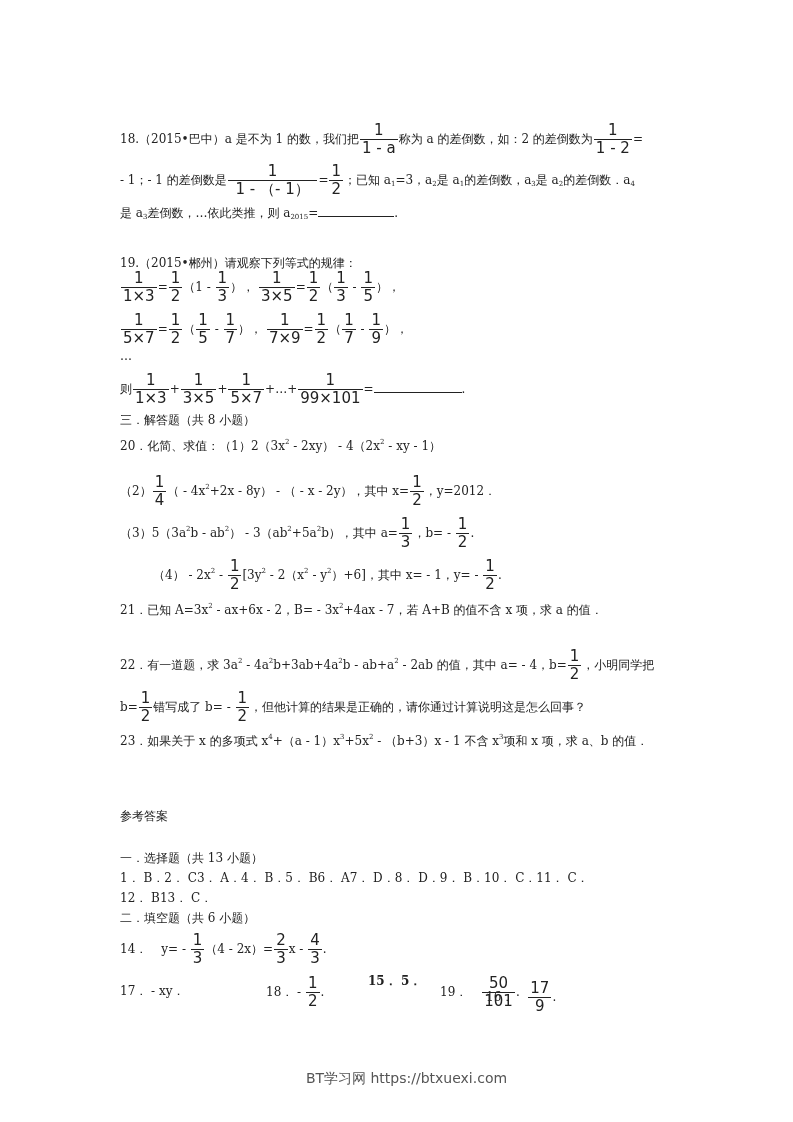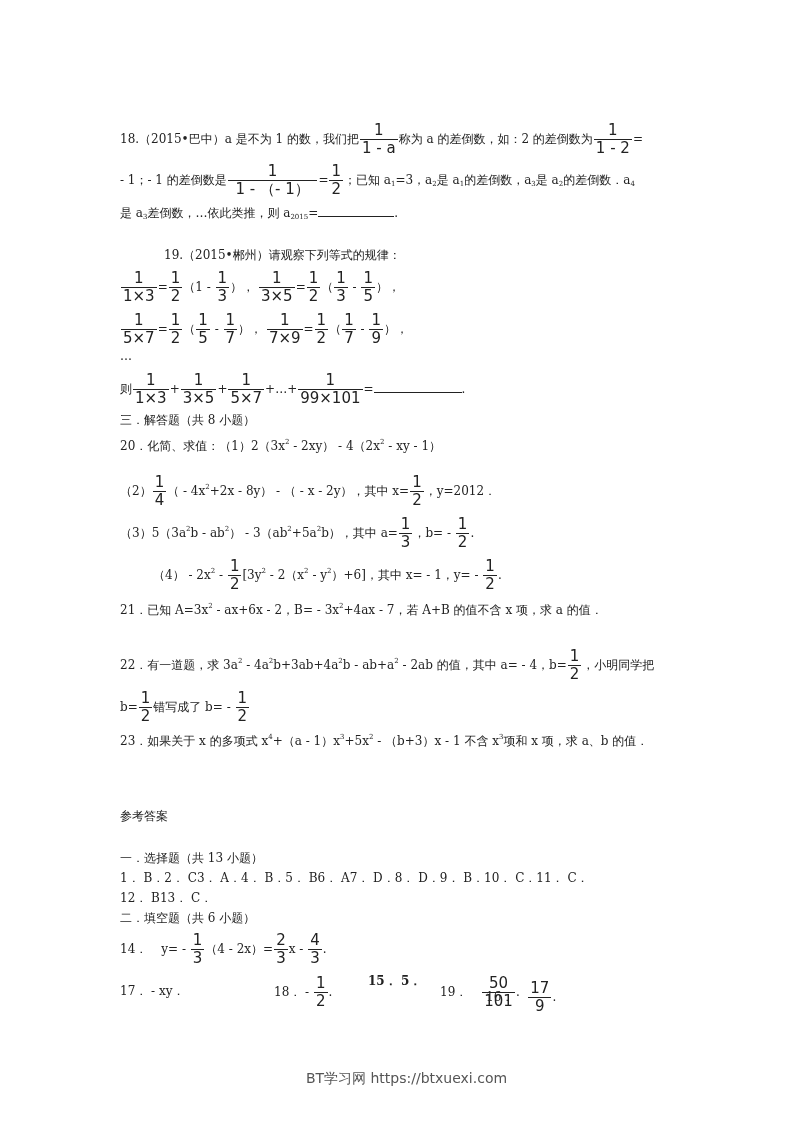--- a/index.html
+++ b/index.html
@@ -32,21 +32,21 @@
 <div class="line" style="top:122px;">
   <span>18.（2015•巴中）a 是不为 1 的数，我们把</span><span class="frac"><span class="num">1</span><span class="den">1 - a</span></span><span>称为 a 的差倒数，如：2 的差倒数为</span><span class="frac"><span class="num">1</span><span class="den">1 - 2</span></span><span>=</span>
 </div>
 <div class="line" style="top:163px;">
   <span>- 1；- 1 的差倒数是</span><span class="frac"><span class="num" style="padding:0 40px;">1</span><span class="den">1 - （- 1）</span></span><span>=</span><span class="frac"><span class="num">1</span><span class="den">2</span></span><span>；已知 a</span><sub>1</sub><span>=3，a</span><sub>2</sub><span>是 a</span><sub>1</sub><span>的差倒数，a</span><sub>3</sub><span>是 a</span><sub>2</sub><span>的差倒数．a</span><sub>4</sub>
 </div>
 <div class="line" style="top:204px;">
   <span>是 a</span><sub>3</sub><span>差倒数，…依此类推，则 a</span><sub>2015</sub><span>=</span><span class="blank"></span><span>.</span>
 </div>
 
-<div class="line" style="top:247px;margin-left:44px;">19.（2015•郴州）请观察下列等式的规律：</div>
+<div class="line" style="top:255px;">19.（2015•郴州）请观察下列等式的规律：</div>
 
 <div class="line" style="top:270px;">
   <span class="frac"><span class="num">1</span><span class="den">1×3</span></span><span>=</span><span class="frac"><span class="num">1</span><span class="den">2</span></span><span>（1 - </span><span class="frac"><span class="num">1</span><span class="den">3</span></span><span>），</span>
   <span class="frac"><span class="num">1</span><span class="den">3×5</span></span><span>=</span><span class="frac"><span class="num">1</span><span class="den">2</span></span><span>（</span><span class="frac"><span class="num">1</span><span class="den">3</span></span><span> - </span><span class="frac"><span class="num">1</span><span class="den">5</span></span><span>），</span>
 </div>
 
 <div class="line" style="top:312px;">
   <span class="frac"><span class="num">1</span><span class="den">5×7</span></span><span>=</span><span class="frac"><span class="num">1</span><span class="den">2</span></span><span>（</span><span class="frac"><span class="num">1</span><span class="den">5</span></span><span> - </span><span class="frac"><span class="num">1</span><span class="den">7</span></span><span>），</span>
   <span class="frac"><span class="num">1</span><span class="den">7×9</span></span><span>=</span><span class="frac"><span class="num">1</span><span class="den">2</span></span><span>（</span><span class="frac"><span class="num">1</span><span class="den">7</span></span><span> - </span><span class="frac"><span class="num">1</span><span class="den">9</span></span><span>），</span>
 </div>
@@ -73,21 +73,21 @@
 </div>
 
 <div class="line" style="top:598px;">
   <span>21．已知 A=3x</span><sup>2</sup><span> - ax+6x - 2，B= - 3x</span><sup>2</sup><span>+4ax - 7，若 A+B 的值不含 x 项，求 a 的值．</span>
 </div>
 
 <div class="line" style="top:648px;">
   <span>22．有一道题，求 3a</span><sup>2</sup><span> - 4a</span><sup>2</sup><span>b+3ab+4a</span><sup>2</sup><span>b - ab+a</span><sup>2</sup><span> - 2ab 的值，其中 a= - 4，b=</span><span class="frac"><span class="num">1</span><span class="den">2</span></span><span>，小明同学把</span>
 </div>
 <div class="line" style="top:690px;">
-  <span>b=</span><span class="frac"><span class="num">1</span><span class="den">2</span></span><span>错写成了 b= - </span><span class="frac"><span class="num">1</span><span class="den">2</span></span>
+  <span>b=</span><span class="frac"><span class="num">1</span><span class="den">2</span></span><span>错写成了 b= - </span><span class="frac"><span class="num">1</span><span class="den">2</span></span><span>，但他计算的结果是正确的，请你通过计算说明这是怎么回事？</span>
 </div>
 
 <div class="line" style="top:729px;">
   <span>23．如果关于 x 的多项式 x</span><sup>4</sup><span>+（a - 1）x</span><sup>3</sup><span>+5x</span><sup>2</sup><span> - （b+3）x - 1 不含 x</span><sup>3</sup><span>项和 x 项，求 a、b 的值．</span>
 </div>
 
 <div class="line" style="top:808px;">参考答案</div>
 <div class="line" style="top:850px;">一．选择题（共 13 小题）</div>
 <div class="line" style="top:870px;">1．  B．2．  C3．  A．4．  B．5．  B6．  A7．  D．8．  D．9．  B．10．  C．11．  C．</div>
 <div class="line" style="top:890px;">12．  B13．  C．</div>
@@ -95,20 +95,20 @@
 
 <div class="line" style="top:932px;">
   <span>14．</span><span class="gap" style="width:14px;"></span><span>y= - </span><span class="frac"><span class="num">1</span><span class="den">3</span></span><span>（4 - 2x）=</span><span class="frac"><span class="num">2</span><span class="den">3</span></span><span>x - </span><span class="frac"><span class="num">4</span><span class="den">3</span></span><span>.</span>
 </div>
 <div class="line" style="top:973px; left:368px;font-weight:bold;">15．  5．</div>
 <div class="line" style="top:980px; left:486px;">
   <span>16．</span><span class="gap" style="width:14px;"></span><span class="frac"><span class="num">17</span><span class="den">9</span></span><span>.</span>
 </div>
 
 <div class="line" style="top:983px;">17．  - xy．</div>
-<div class="line" style="top:975px; left:274px;">
+<div class="line" style="top:975px; left:266px;">
   <span>18．</span><span> - </span><span class="frac"><span class="num">1</span><span class="den">2</span></span><span>.</span>
 </div>
 <div class="line" style="top:975px; left:440px;">
   <span>19．</span><span class="gap" style="width:14px;"></span><span class="frac"><span class="num">50</span><span class="den">101</span></span><span>.</span>
 </div>
 
 <div class="footer">BT学习网 https://btxuexi.com</div>
 
 </body></html>

